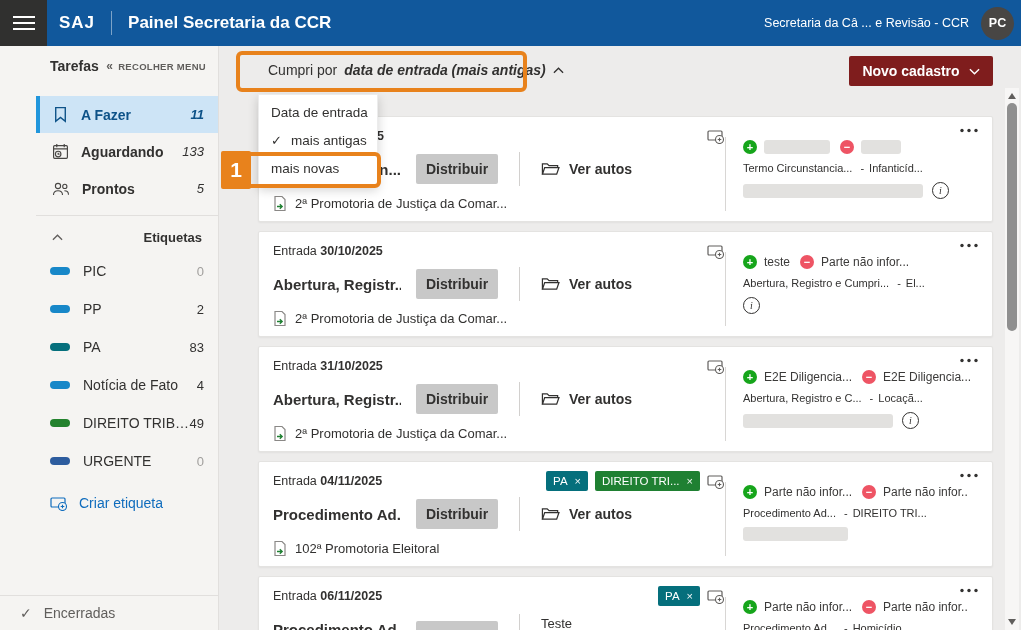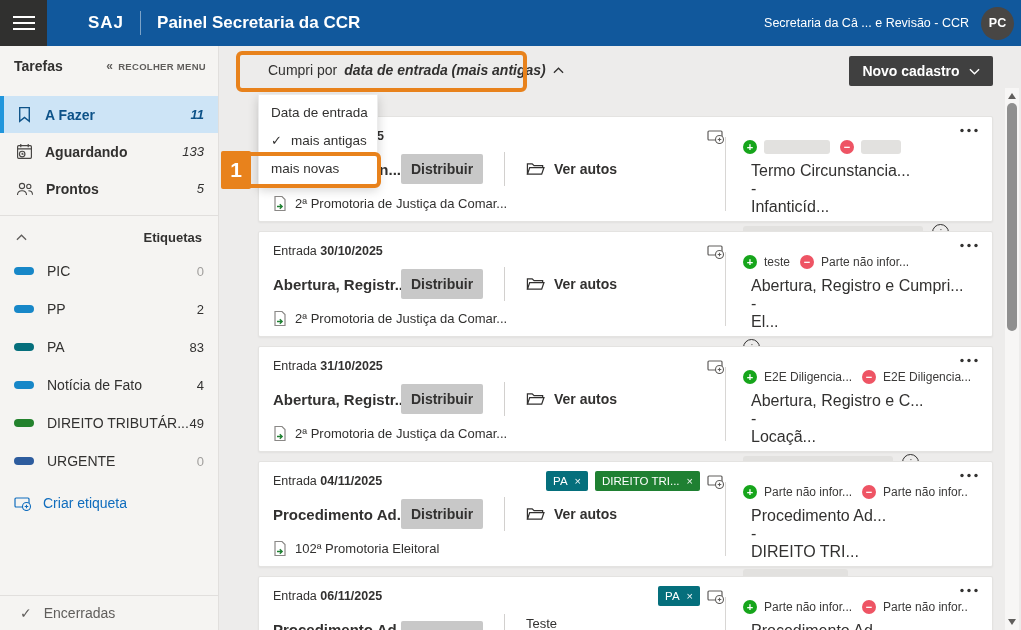--- a/index.html
+++ b/index.html
@@ -4,29 +4,29 @@
 <style>
   * { margin:0; padding:0; box-sizing:border-box; }
   html,body { width:1021px; height:630px; overflow:hidden; }
   body { font-family:"Liberation Sans","DejaVu Sans",sans-serif; background:#edeceb; }
   .app { position:relative; width:1021px; height:630px; overflow:hidden; background:#edeceb; }
 
   
   .topbar { position:absolute; top:0; left:0; right:0; height:46px; background:#11589c; display:flex; align-items:center; color:#fff; z-index:20; }
   .hamburger { width:47px; height:46px; background:#30302f; display:flex; flex-direction:column; justify-content:center; align-items:center; gap:4px; cursor:pointer; flex:0 0 auto; }
   .hamburger span { width:22px; height:2px; background:#fff; }
-  .brand { font-weight:bold; font-size:17px; letter-spacing:1px; margin-left:41px; }
+  .brand { font-weight:bold; font-size:17px; letter-spacing:1px; margin-left:12px; }
   .brand-divider { width:1px; height:24px; background:rgba(255,255,255,.45); margin:0 16px; }
   .topbar-title { font-weight:bold; font-size:17px; }
   .topbar-right { margin-left:auto; display:flex; align-items:center; gap:12px; padding-right:7px; }
   .account { font-size:12.5px; }
   .avatar { width:33px; height:33px; border-radius:50%; background:#484644; display:flex; align-items:center; justify-content:center; font-weight:bold; font-size:12.5px; cursor:pointer; }
 
   
-  .sidebar { position:absolute; top:46px; left:0; width:219px; bottom:0; background:#f5f4f2; border-right:1px solid #e1dfdd; }
+  .sidebar { position:absolute; top:46px; left:0; width:219px; bottom:0; background:#f5f4f2; border-right:1px solid #e1dfdd;padding-left:36px; }
   .side-head { height:40px; display:flex; align-items:center; justify-content:space-between; padding:0 12px 0 14px; }
   .side-title { font-size:14px; font-weight:bold; color:#323130; }
   .collapse { font-size:9.5px; font-weight:bold; color:#605e5c; letter-spacing:.3px; display:flex; align-items:center; gap:5px; cursor:pointer; }
   .collapse .chev { font-size:12px; line-height:1; }
   .tasks { margin-top:10px; }
   .task { height:37px; display:flex; align-items:center; padding:0 14px 0 12px; gap:12px; font-size:14px; font-weight:bold; color:#323130; border-left:4px solid transparent; cursor:pointer; }
   .task.selected { background:#cde4f6; border-left-color:#2196dc; color:#0d5288; }
   .task .count { margin-left:auto; font-size:13px; font-weight:normal; color:#323130;font-style:italic; }
   .task.selected .count { color:#0d5288; font-weight:bold; }
   .side-divider { height:1px; background:#e1dfdd; margin-top:8px; }
@@ -37,47 +37,47 @@
   .label-count { font-size:13px; color:#323130; }
   .label-count.zero { color:#a19f9d; }
   .create-row { height:38px; display:flex; align-items:center; gap:11px; padding:0 14px; color:#0f6cbd; font-size:14px; margin-top:4px; cursor:pointer; }
   .side-footer { position:absolute; bottom:0; left:0; right:0; height:35px; border-top:1px solid #e1dfdd; display:flex; align-items:center; gap:12px; padding:0 20px; color:#605e5c; font-size:14px; cursor:pointer; }
   .side-footer .chk { font-size:14px; }
 
   
   .main { position:absolute; left:219px; top:46px; right:0; bottom:0; overflow:hidden; }
   .sort-control { position:absolute; left:49px; top:16px; display:flex; align-items:center; gap:7px; font-size:14px; color:#323130; cursor:pointer; z-index:2; }
   .sort-value { font-weight:bold;font-style:italic; }
-  .new-btn { position:absolute; right:28px; top:10px; width:144px; height:30px; background:#404040; color:#fff; border:none; border-radius:2px; font-size:14px; font-weight:bold; display:flex; align-items:center; justify-content:center; gap:9px; cursor:pointer; font-family:inherit; }
+  .new-btn { position:absolute; right:28px; top:10px; width:144px; height:30px; background:#7f1d1d; color:#fff; border:none; border-radius:2px; font-size:14px; font-weight:bold; display:flex; align-items:center; justify-content:center; gap:9px; cursor:pointer; font-family:inherit; }
 
   
   .card { position:absolute; left:39px; width:735px; height:106px; background:#fff; border:1px solid #e4e3e1; border-radius:2px; box-shadow:0 1px 2px rgba(0,0,0,.05); padding:9px 14px; }
   .card1{ top:70px; } .card2{ top:185px; } .card3{ top:300px; } .card4{ top:415px; } .card5{ top:530px; height:112px; }
   .card-top { display:flex; align-items:center; height:20px; width:452px; }
   .entrada { font-size:12.5px; color:#323130; }
   .entrada b { font-weight:bold; }
   .frag-date { margin-left:104px; font-size:12.5px; font-weight:bold; color:#323130; }
   .top-right { margin-left:auto; display:flex; align-items:center; gap:7px; }
   .badge { height:20px; display:flex; align-items:center; gap:7px; padding:0 7px; color:#fff; font-size:11.5px; border-radius:2px; white-space:nowrap; }
   .badge .x { font-size:11px; opacity:.95; cursor:pointer; }
   .tagicon { display:flex; cursor:pointer; }
   .ellipsis { position:absolute; top:11px; right:14px; cursor:pointer; display:flex; }
   .card-main { display:flex; align-items:center; margin-top:8px; height:30px; }
   .card-title { width:128px; font-size:15px; font-weight:bold; color:#323130; white-space:nowrap; overflow:hidden; }
   .card1 .card-title { text-align:right; overflow:visible; }
-  .btn-distribuir { width:82px; height:30px; background:#c8c8c8; border:none; border-radius:2px; font-size:14px; font-weight:bold; color:#323130; cursor:pointer; font-family:inherit; }
+  .btn-distribuir { width:82px; height:30px; background:#c8c8c8; border:none; border-radius:2px; font-size:14px; font-weight:bold; color:#323130; margin-left:15px; cursor:pointer; font-family:inherit; }
   .vdiv { width:1px; height:34px; background:#d2d0ce; margin:0 21px; flex:0 0 auto; }
   .ver-autos { display:flex; align-items:center; gap:9px; font-size:14px; font-weight:bold; color:#323130; cursor:pointer; white-space:nowrap; }
   .card-org { position:absolute; left:14px; bottom:9px; display:flex; align-items:center; gap:8px; font-size:13px; color:#323130; }
   .right-col { position:absolute; left:466px; top:20px; bottom:10px; right:14px; border-left:1px solid #d8d6d4; padding:2px 0 0 17px; }
   .line-a { display:flex; align-items:center; gap:5px; font-size:12px; color:#3b3a39; height:16px; white-space:nowrap; }
   .pcircle { width:14px; height:14px; border-radius:50%; display:flex; align-items:center; justify-content:center; color:#fff; font-size:11px; font-weight:bold; line-height:1; flex:0 0 auto; }
   .pcircle.add { background:#16a51b; margin-right:2px; }
   .pcircle.rem { background:#ee5464; margin-left:5px; margin-right:2px; }
-  .line-b { display:flex; align-items:baseline; margin-top:7px; font-size:16px; color:#323130; white-space:nowrap; overflow:hidden;flex-direction:column; }
+  .line-b { display:flex; align-items:baseline; margin-top:7px; font-size:11px; color:#323130; white-space:nowrap; overflow:hidden; }
   .line-b .dash { margin:0 5px 0 8px; }
   .line-c { display:flex; align-items:center; gap:9px; margin-top:8px; }
   .pill { height:14px; border-radius:3px; background:#e2e1df; }
   .info-icon { width:17px; height:17px; border-radius:50%; border:1.5px solid #323130; display:flex; align-items:center; justify-content:center; font-size:10px; font-style:italic; font-family:"Liberation Serif","DejaVu Serif",serif; color:#323130; flex:0 0 auto; cursor:pointer; }
   .card5 .card-main { align-items:flex-start; }
   .card5 .card-title, .card5 .btn-distribuir { margin-top:7px; }
   .card5 .vdiv { height:60px; }
   .mid-stack { display:flex; flex-direction:column; gap:15px; margin-top:2px; }
   .mid-note { font-size:13px; color:#323130; }
 

